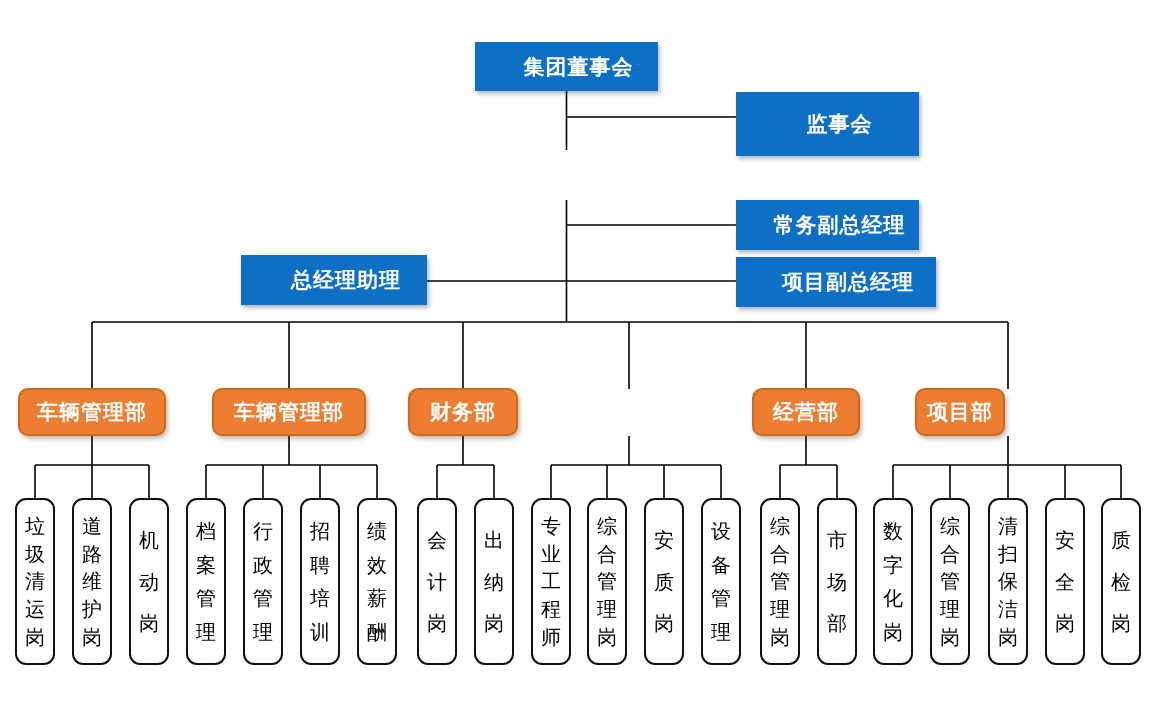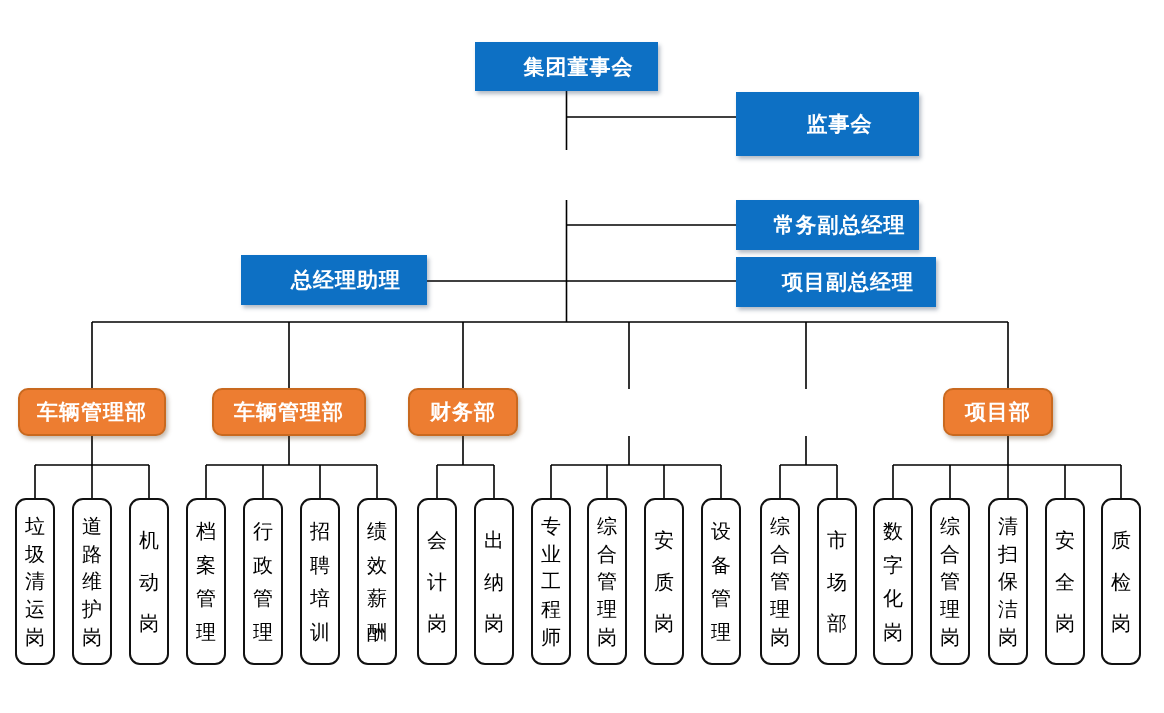--- a/index.html
+++ b/index.html
@@ -111,21 +111,22 @@
 
   <div class="node exec" style="left:475px;top:42px;width:183px;height:49px">集团董事会</div>
   <div class="node exec" style="left:736px;top:92px;width:183px;height:64px">监事会</div>
   <div class="node exec" style="left:736px;top:200px;width:183px;height:50px">常务副总经理</div>
   <div class="node exec" style="left:241px;top:255px;width:186px;height:50px">总经理助理</div>
   <div class="node exec" style="left:736px;top:257px;width:200px;height:50px">项目副总经理</div>
 
   <div class="node dept" style="left:18px;top:388px;width:148px;height:48px">车辆管理部</div>
   <div class="node dept" style="left:212px;top:388px;width:154px;height:48px">车辆管理部</div>
   <div class="node dept" style="left:408px;top:388px;width:110px;height:48px">财务部</div>
-  <div class="node dept" style="left:943px;top:388px;width:110px;height:48px">项目部</div>
+  <div class="node dept" style="left:752px;top:388px;width:108px;height:48px">经营部</div>
+  <div class="node dept" style="left:915px;top:388px;width:90px;height:48px">项目部</div>
 
   <div class="node pos" style="left:15px;top:498px;width:40px;height:167px">
     <div class="vtext">
         <span>垃</span>
         <span>圾</span>
         <span>清</span>
         <span>运</span>
         <span>岗</span>
       </div>
     </div>

